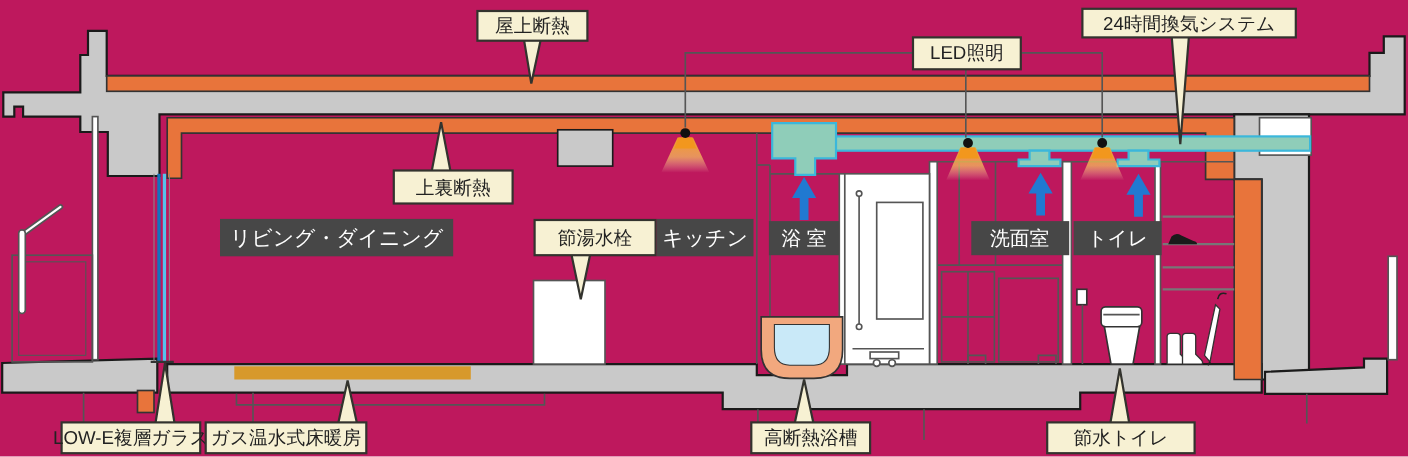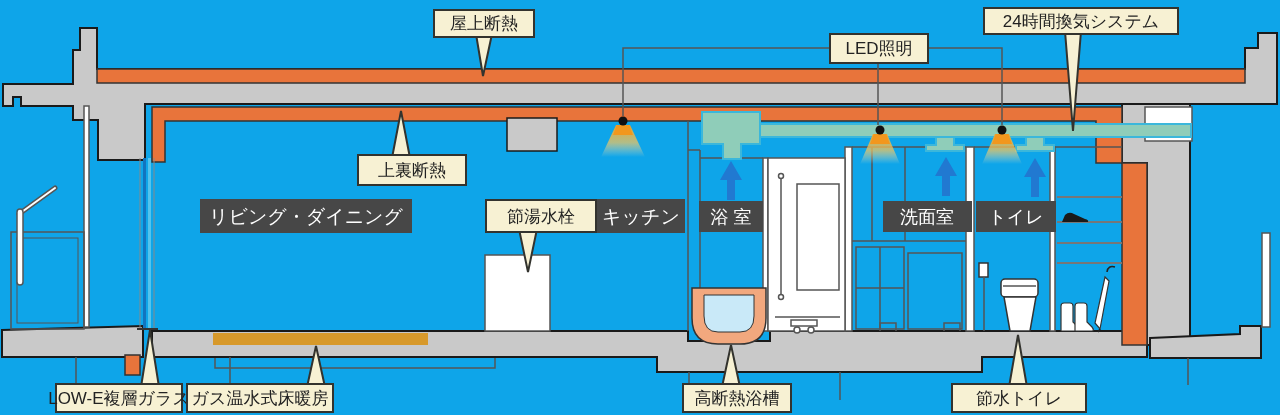--- a/index.html
+++ b/index.html
@@ -1,16 +1,16 @@
 <!DOCTYPE html>
 <html><head>
 <meta charset="utf-8">
 <style>
   html,body{margin:0;padding:0;background:#fff;}
-  #stage{position:relative;width:1280px;height:415px;background:#0ea5e9;overflow:hidden;
+  #stage{position:relative;width:1280px;height:415px;background:#be185d;overflow:hidden;
          font-family:"Liberation Sans",sans-serif;}
   svg{display:block;}
   .concrete{fill:#C9C9C9;stroke:#1A1A1A;stroke-width:2;}
   .orange{fill:#E8743B;stroke:#333;stroke-width:1.5;}
   .flat-orange{fill:#D7992B;stroke:none;}
   .duct{fill:#8FCDB9;stroke:#3BB7DB;stroke-width:2;}
   .casing{fill:#fff;stroke:#555;stroke-width:1.5;}
   .thin{stroke:#555;stroke-width:1.5;fill:none;}
   .thin2{stroke:#777;stroke-width:2;fill:none;}
   .wallw{fill:#fff;stroke:#555;stroke-width:1.5;}

